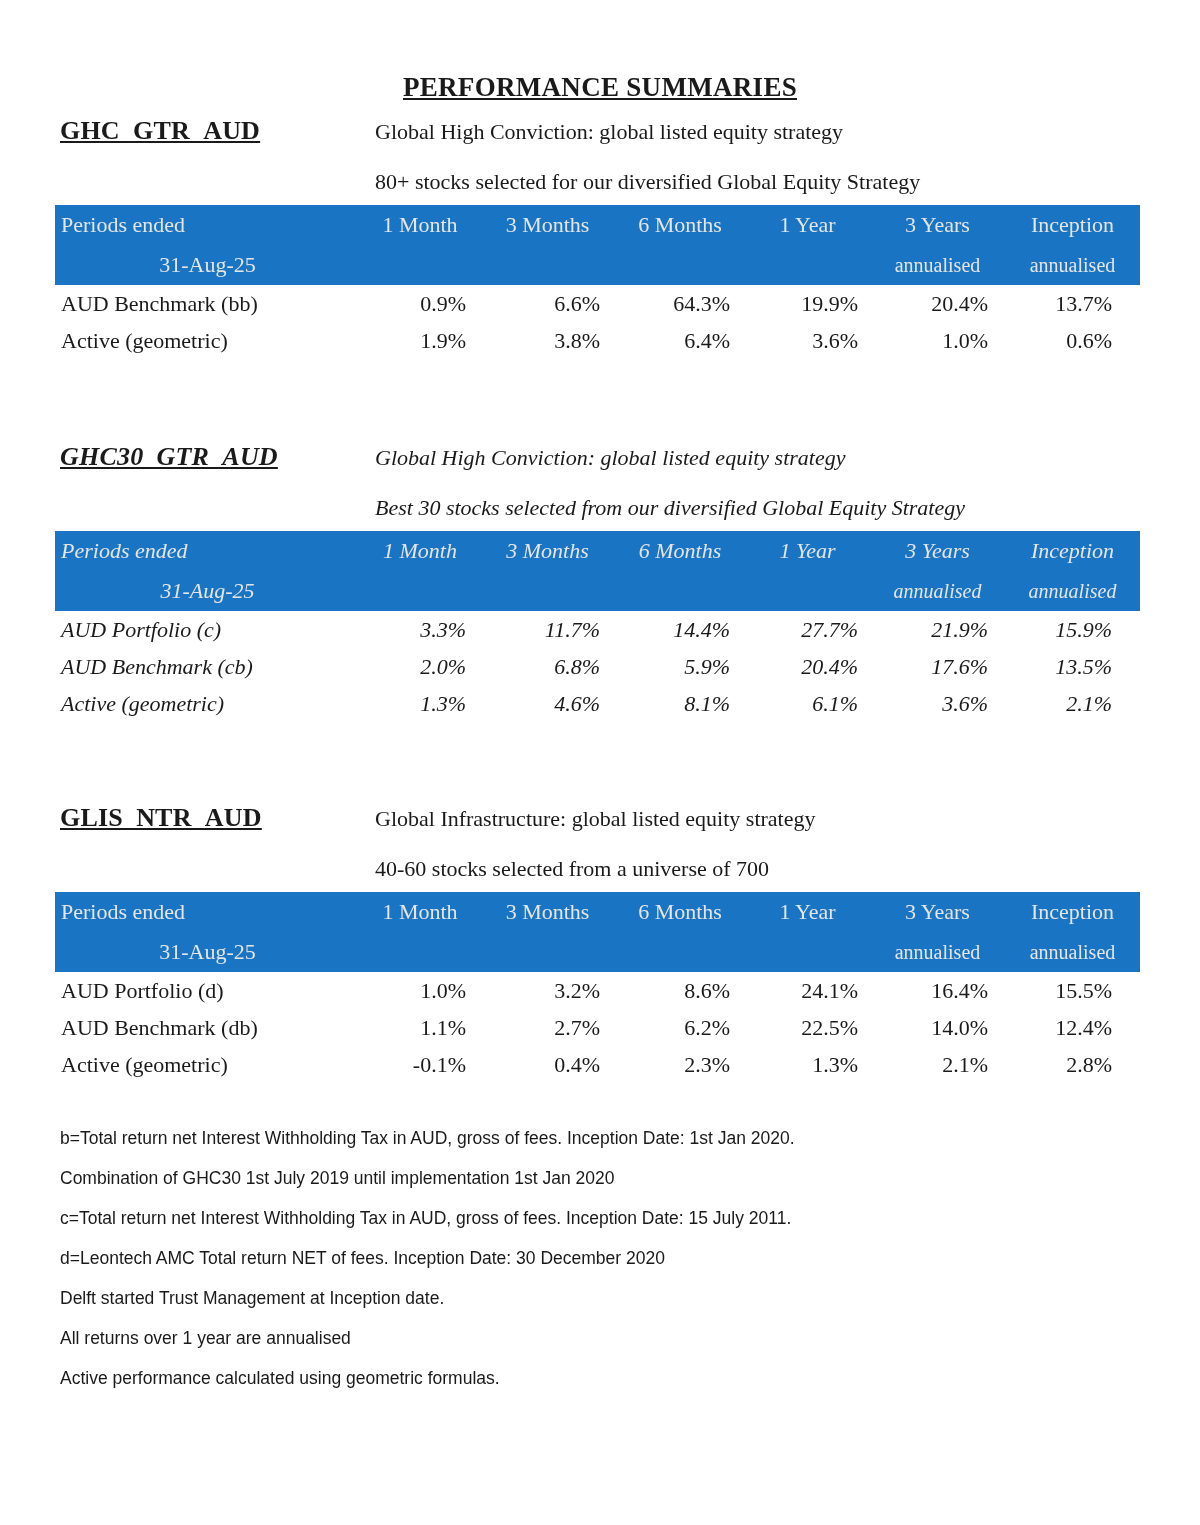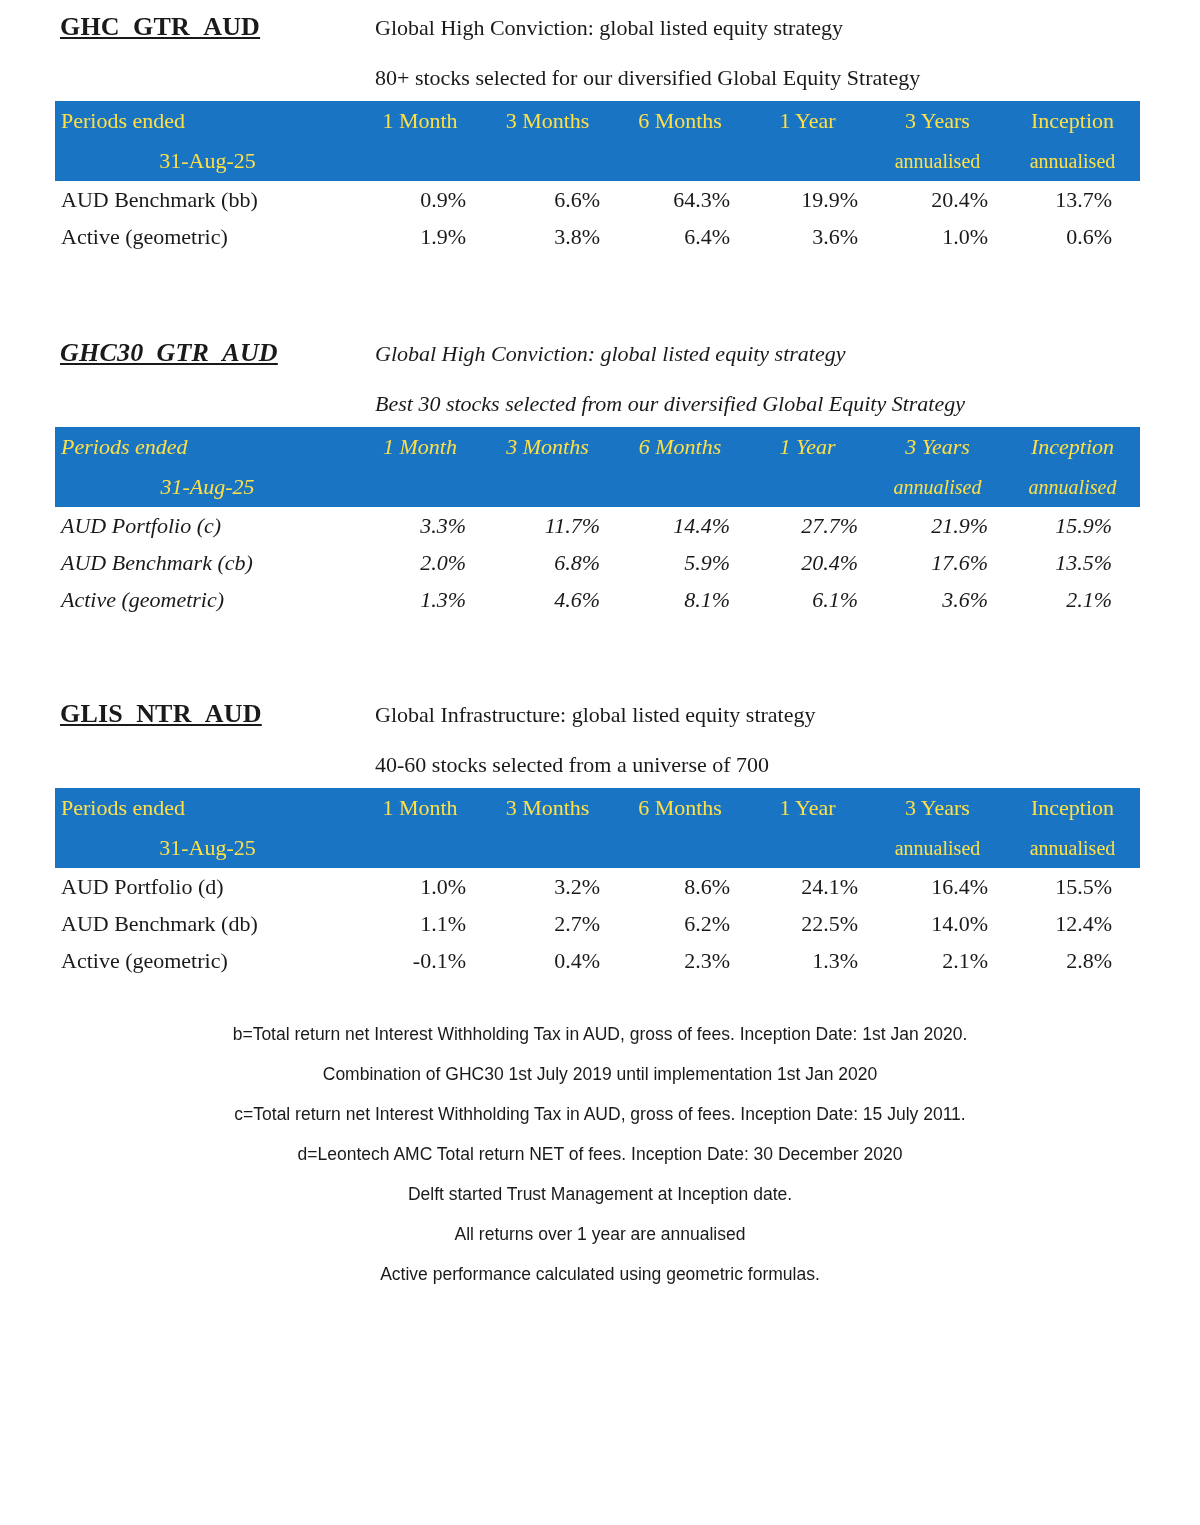--- a/index.html
+++ b/index.html
@@ -50,21 +50,21 @@
     font-size:22px;
   }
   .perf-table th, .perf-table td {
     padding:0; margin:0;
     white-space:nowrap;
     overflow:hidden;
     font-weight:400;
   }
   .perf-table thead th {
     background:var(--hdr-bg, #1a74c4);
-    color:#fde047;
+    color:#e5e5e5;
     height:40px;
     text-align:center;
     vertical-align:middle;
   }
   .perf-table thead th.col-label { text-align:left; padding-left:6px; }
   .perf-table thead th.annualised { font-size:20px; }
   .perf-table tbody td { height:37px; vertical-align:middle; }
   .perf-table tbody td.row-label { text-align:left; padding-left:6px; }
   .perf-table tbody td.val { text-align:right; }
   .perf-table td:nth-child(2) { padding-right:14px; }
@@ -72,29 +72,31 @@
   .perf-table td:nth-child(4) { padding-right:15px; }
   .perf-table td:nth-child(5) { padding-right:12px; }
   .perf-table td:nth-child(6) { padding-right:17px; }
   .perf-table td:nth-child(7) { padding-right:28px; }
 
   .footnotes {
     margin:46px 60px 0 60px;
     font-family:"Liberation Sans", sans-serif;
     font-size:17.5px;
     color:#1a1a1a;
-    text-align:center;
   }
   .footnotes p { margin:0 0 21px 0; line-height:19px; }
 </style>
 </head>
 <body>
 
 <div class="page">
 
+  <div class="doc-title">
+    <span>PERFORMANCE SUMMARIES</span>
+  </div>
 
   <div class="section section-1">
     <div class="section-head">
       <div class="section-code">GHC_GTR_AUD</div>
       <div class="section-strategy">Global High Conviction: global listed equity strategy</div>
     </div>
     <div class="section-detail">80+ stocks selected for our diversified Global Equity Strategy</div>
 
     <table class="perf-table">
       <colgroup>

